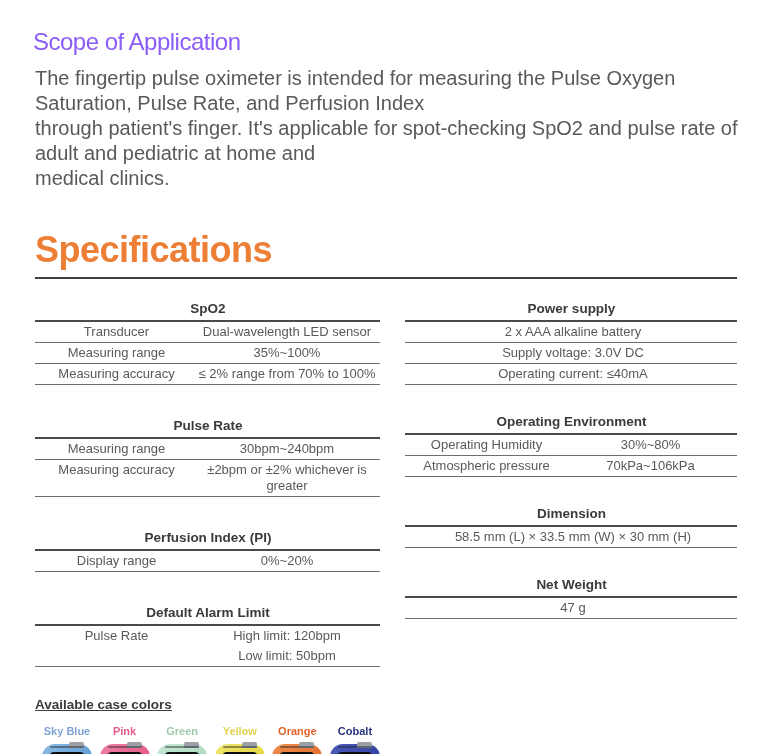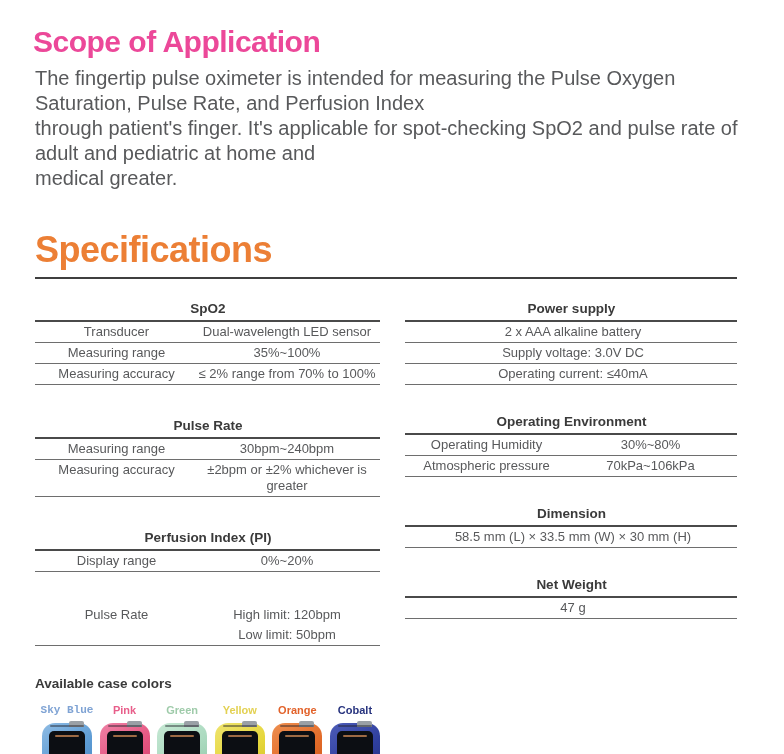--- a/index.html
+++ b/index.html
@@ -3,22 +3,22 @@
 <meta charset="utf-8">
 <style>
   html,body{margin:0;padding:0;background:#ffffff;}
   .page{
     width:784px;height:754px;position:relative;overflow:hidden;background:#ffffff;
     font-family:"Liberation Sans","DejaVu Sans",sans-serif;color:#58595b;
   }
   .content{position:absolute;left:35px;top:0;width:742px;}
 
   .scope-title{
-    margin:26px 0 0 -2px;font-size:30px;line-height:32px;font-weight:bold;
-    color:#ec4899;letter-spacing:-0.5px;
+    margin:26px 0 0 -2px;font-size:24px;line-height:32px;font-weight:normal;
+    color:#8b5cf6;letter-spacing:-0.5px;
   }
   .intro{margin-top:8px;font-size:20px;line-height:25px;color:#58595b;}
 
   .specs-title{
     margin:40px 0 0 0;font-size:36px;line-height:38px;font-weight:bold;
     color:#ec7f35;letter-spacing:-0.5px;
   }
   .specs-rule{width:702px;height:0;border-bottom:2px solid #3f3f3f;margin-top:8px;}
 
   .spec-grid{display:flex;width:702px;margin-top:22px;text-align:center;}
@@ -35,21 +35,21 @@
   }
   .spec-row{
     display:flex;align-items:flex-start;border-bottom:1px solid #6e6e6e;
     font-size:13px;color:#58595b;padding:2px 0 2px 4px;min-height:16px;line-height:16px;
   }
   .spec-row .spec-label{width:155px;flex:none;}
   .spec-row .spec-value{flex:1;}
   .spec-value .value-line + .value-line{margin-top:4px;}
 
   .case-colors{margin-top:30px;}
-  .case-colors-title{font-size:13.5px;font-weight:bold;color:#3a3a3a;}
+  .case-colors-title{font-size:13.5px;font-weight:bold;color:#3a3a3a;text-decoration:underline;}
   .devices{display:flex;justify-content:space-between;width:342px;margin:13px 0 0 5px;}
   .device-col{width:54px;text-align:center;}
   .device-label{font-size:11px;font-weight:bold;line-height:12px;margin-bottom:7px;white-space:nowrap;}
   .device{
     width:50px;height:71px;margin:0 auto;border-radius:13px;position:relative;
   }
   .device-hinge{
     position:absolute;top:-2px;right:8px;width:15px;height:6px;background:#9aa0a6;
     border-radius:2px 2px 0 0;
   }
@@ -66,21 +66,21 @@
 </head>
 <body>
 
 <div class="page">
   <div class="content">
 
     <h1 class="scope-title">Scope of Application</h1>
     <div class="intro" id="intro-lines">
         <div class="intro-line">The fingertip pulse oximeter is intended for measuring the Pulse Oxygen Saturation, Pulse Rate, and Perfusion Index</div>
         <div class="intro-line">through patient's finger. It's applicable for spot-checking SpO2 and pulse rate of adult and pediatric at home and</div>
-        <div class="intro-line">medical greater.</div>
+        <div class="intro-line">medical clinics.</div>
       </div>
 
     <h1 class="specs-title">Specifications</h1>
     <div class="specs-rule"></div>
 
     <div class="spec-grid">
       <div class="col-left" id="col-left">
           <div class="spec-section">
             <div class="spec-section-title">SpO2</div>
             <div class="spec-row">
@@ -120,20 +120,21 @@
           <div class="spec-section">
             <div class="spec-section-title">Perfusion Index (PI)</div>
             <div class="spec-row">
               <span class="spec-label">Display range</span>
               <span class="spec-value">
                 <div class="value-line">0%~20%</div>
               </span>
             </div>
           </div>
           <div class="spec-section">
+            <div class="spec-section-title">Default Alarm Limit</div>
             <div class="spec-row">
               <span class="spec-label">Pulse Rate</span>
               <span class="spec-value">
                 <div class="value-line">High limit: 120bpm</div>
                 <div class="value-line">Low limit: 50bpm</div>
               </span>
             </div>
           </div>
         </div>
       <div class="col-gap"></div>
@@ -187,21 +188,21 @@
               </span>
             </div>
           </div>
         </div>
     </div>
 
     <div class="case-colors">
       <div class="case-colors-title">Available case colors</div>
       <div class="devices" id="devices">
           <div class="device-col">
-            <div class="device-label" style="color: rgb(127, 163, 212); font-family: Liberation Mono, monospace;">Sky Blue</div>
+            <div class="device-label" style="color: rgb(127, 163, 212);">Sky Blue</div>
             <div class="device" style="background: linear-gradient(145deg, rgb(143, 188, 228) 0%, rgb(92, 155, 212) 48%, rgb(63, 124, 184) 100%);">
               <div class="device-hinge"></div>
               <div class="device-topline"></div>
               <div class="device-screen">
                 <div class="screen-brand"></div>
               </div>
             </div>
           </div>
           <div class="device-col">
             <div class="device-label" style="color: rgb(232, 94, 138);">Pink</div>

